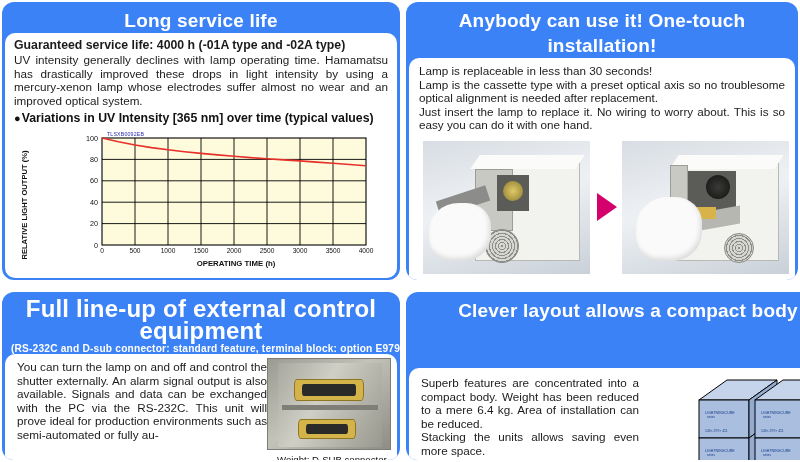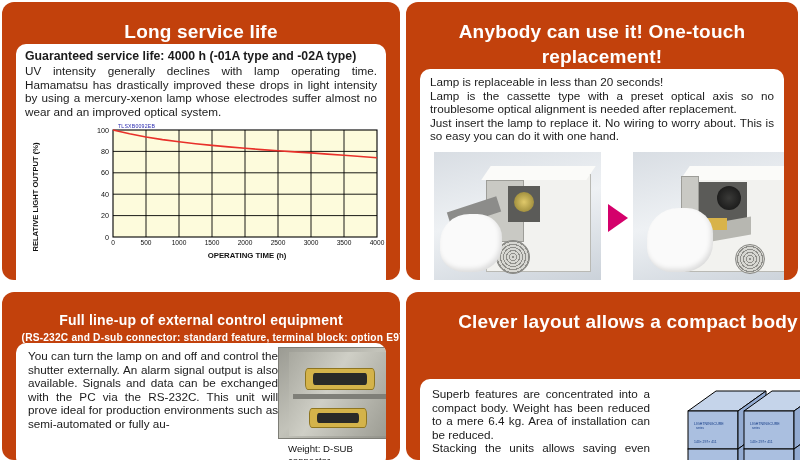--- a/index.html
+++ b/index.html
@@ -7,23 +7,23 @@
     width: 800px; height: 462px;
     background: #ffffff;
     font-family: "Liberation Sans", sans-serif;
     overflow: hidden;
   }
   .page { position: relative; width: 800px; height: 462px; }
 
   
   .panel {
     position: absolute;
-    background: #c2410c;
+    background: #3b82f6;
     border-radius: 12px;
-    padding: 14px;
+    padding: 3px;
     overflow: hidden;
   }
   .panel-head {
     text-align: center;
     color: #ffffff;
     font-weight: bold;
     letter-spacing: .2px;
   }
   .panel-head .title { font-size: 19px; line-height: 25px; padding-top: 3px; }
   .panel-head .subtitle {
@@ -132,20 +132,21 @@
 
   <section class="panel" id="panel-long-life">
     <div class="panel-head">
       <div class="title">Long service life</div>
     </div>
     <div class="panel-body" style="padding:5px 9px 0 9px;">
       <div class="body-txt">
         <span class="lead">Guaranteed service life: 4000 h (-01A type and -02A type)</span>
         <span>UV intensity generally declines with lamp operating time. Hamamatsu has drastically improved these drops in light intensity by using a mercury-xenon lamp whose electrodes suffer almost no wear and an improved optical system.</span>
       </div>
+      <span class="bullet-head">Variations in UV Intensity [365 nm] over time (typical values)</span>
 
       <div class="chart-wrap">
         <div class="chart-code">TLSXB0092EB</div>
         <svg width="380" height="148" viewBox="0 0 380 148">
 
           <rect x="88" y="10" width="264" height="107" fill="#fdfbdc" stroke="#000" stroke-width="1.1"></rect>
           <g stroke="#000" stroke-width="0.9" id="gridlines">
               <line x1="121" x2="121" y1="10" y2="117"></line>
               <line x1="154" x2="154" y1="10" y2="117"></line>
               <line x1="187" x2="187" y1="10" y2="117"></line>
@@ -180,24 +181,24 @@
             </g>
         </svg>
         <div class="y-title">RELATIVE LIGHT OUTPUT (%)</div>
         <div class="x-title">OPERATING TIME (h)</div>
       </div>
     </div>
   </section>
 
   <section class="panel" id="panel-one-touch">
     <div class="panel-head">
-      <div class="title">Anybody can use it! One-touch replacement!</div>
+      <div class="title">Anybody can use it! One-touch installation!</div>
     </div>
     <div class="panel-body" style="padding:6px 10px 0 10px;">
-      <div class="body-txt" style="text-align:left;">Lamp is replaceable in less than 20 seconds!</div>
+      <div class="body-txt" style="text-align:left;">Lamp is replaceable in less than 30 seconds!</div>
       <div class="body-txt">Lamp is the cassette type with a preset optical axis so no troublesome optical alignment is needed after replacement.</div>
       <div class="body-txt">Just insert the lamp to replace it. No wiring to worry about. This is so easy you can do it with one hand.</div>
 
       <div style="position:relative;height:138px;margin-top:9px;">
         <div class="photo" style="position:absolute;left:4px;top:0;width:167px;height:133px;">
           <div class="unit-body" style="left:52px;top:22px;width:105px;height:98px;"></div>
           <div class="unit-top" style="left:52px;top:14px;width:105px;height:14px;transform:skewX(-34deg);"></div>
           <div class="panel-face" style="left:52px;top:28px;width:38px;height:62px;"></div>
           <div class="dark-slot" style="left:74px;top:34px;width:32px;height:36px;"></div>
           <div style="position:absolute;left:80px;top:40px;width:20px;height:20px;border-radius:50%;background:radial-gradient(circle,#e0c96a,#8a7a2e);"></div>
@@ -218,21 +219,21 @@
           <div style="position:absolute;left:70px;top:66px;width:24px;height:12px;background:#d8b34a;"></div>
           <div class="fan" style="left:102px;top:92px;width:30px;height:30px;"></div>
           <div class="glove" style="left:14px;top:56px;width:66px;height:64px;"></div>
         </div>
       </div>
     </div>
   </section>
 
   <section class="panel" id="panel-external-ctrl">
     <div class="panel-head">
-      <div class="title" style="font-size:14px;line-height:22px;">Full line-up of external control equipment</div>
+      <div class="title" style="font-size:24px;line-height:22px;">Full line-up of external control equipment</div>
       <div class="subtitle">(RS-232C and D-sub connector: standard feature, terminal block: option E9795-01 [sold separately])</div>
     </div>
     <div class="panel-body" style="padding:6px 8px 0 12px;">
       <div class="body-txt" style="width:250px;">You can turn the lamp on and off and control the shutter externally. An alarm signal output is also available. Signals and data can be exchanged with the PC via the RS-232C. This unit will prove ideal for production environments such as semi-automated or fully au-</div>
 
       <div class="conn-photo" style="left:262px;top:4px;width:124px;height:92px;">
         <div style="position:absolute;left:10px;top:4px;width:104px;height:84px;background:linear-gradient(120deg,#a8a89f,#cfcfc6 40%,#98988f);"></div>
         <div class="dsub" style="left:26px;top:20px;width:70px;height:22px;"></div>
         <div class="dsub-inner" style="left:34px;top:25px;width:54px;height:12px;"></div>
         <div class="dsub" style="left:30px;top:60px;width:58px;height:20px;"></div>

